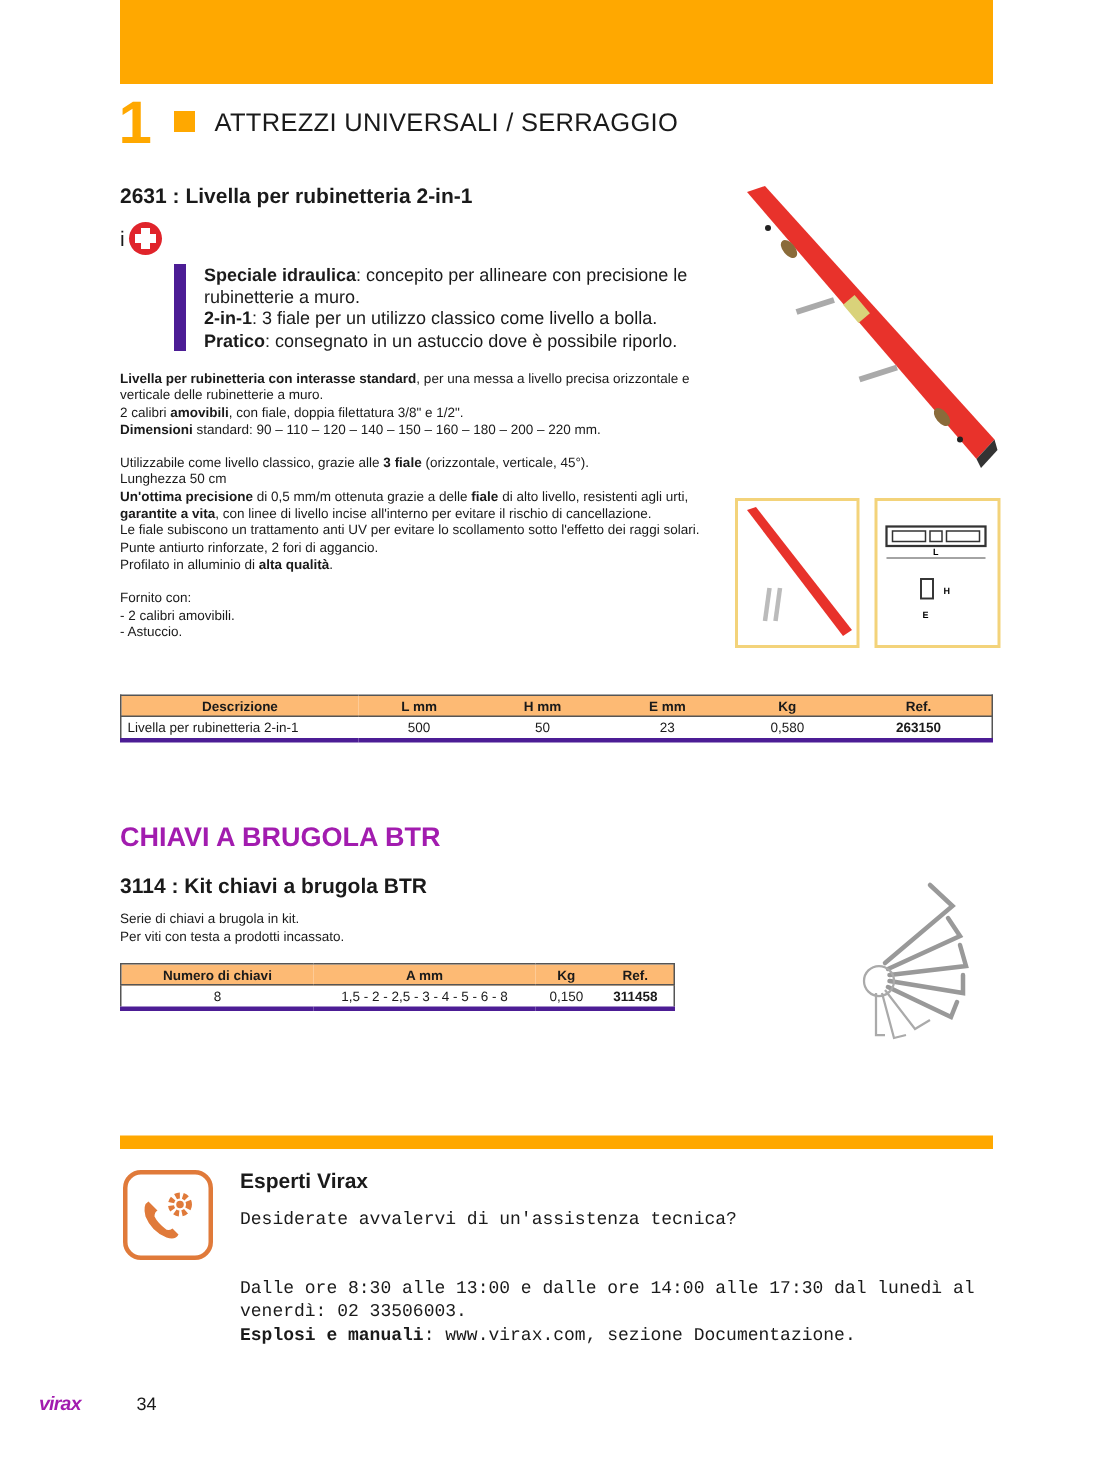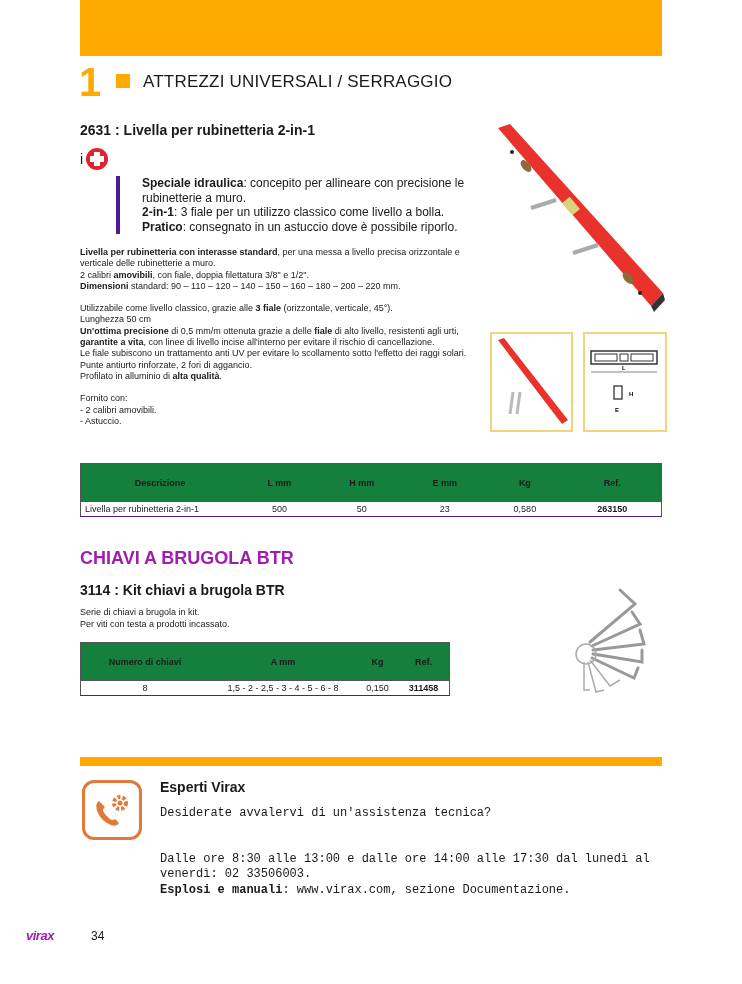--- a/index.html
+++ b/index.html
@@ -8,27 +8,27 @@
   .abs { position:absolute; }
   .topbar { left:80px; top:0; width:582px; height:56px; background:#FFA800; }
   .chapnum { left:79px; top:60px; font-size:40px; font-weight:bold; color:#FFA800; line-height:44px; }
   .chapsq { left:116px; top:74px; width:14px; height:14px; background:#FFA800; }
   .chaptitle { left:143px; top:72px; font-size:17px; letter-spacing:0.2px; }
   .ptitle { left:80px; top:122px; font-size:14px; font-weight:bold; }
   .info-i { left:80px; top:151px; font-size:14px; }
   .swiss { left:86px; top:148px; width:22px; height:22px; border-radius:50%; background:#E0242B; }
   .swiss::before { content:""; position:absolute; left:8px; top:4px; width:6px; height:14px; background:#fff; }
   .swiss::after { content:""; position:absolute; left:4px; top:8px; width:14px; height:6px; background:#fff; }
-  .callout { left:116px; top:176px; width:345px; border-left:4px solid #4c1d95; padding-left:22px; font-size:12px; line-height:14.5px; }
+  .callout { left:116px; top:176px; width:345px; border-left:8px solid #4c1d95; padding-left:12px; font-size:12px; line-height:14.5px; }
   .desc { left:80px; top:247px; width:400px; font-size:9px; line-height:11.3px; }
   .desc p { margin:0; }
   .gap { height:11px; }
   table.spec { border-collapse:collapse; font-size:9px; }
-  table.spec th { background:#15803d; font-weight:bold; height:13px; padding:12px 4px; text-align:center; border:1px solid #555; border-left:none; border-right:none; }
-  table.spec td { height:14px; padding:0 4px; text-align:center; border-bottom:1px solid #4c1d95; }
+  table.spec th { background:#fdba74; font-weight:bold; height:13px; padding:0 4px; text-align:center; border:1px solid #555; border-left:none; border-right:none; }
+  table.spec td { height:14px; padding:0 4px; text-align:center; border-bottom:3px solid #4c1d95; }
   table.spec tr > :first-child { border-left:1px solid #555; }
   table.spec tr > :last-child { border-right:1px solid #555; }
   .t1 { left:80px; top:463px; width:582px; }
   .t2 { left:80px; top:642px; width:370px; }
   .sec2 { left:80px; top:548px; font-size:18px; font-weight:bold; color:#a21caf; }
   .p2title { left:80px; top:582px; font-size:14px; font-weight:bold; }
   .p2desc { left:80px; top:607px; font-size:9px; line-height:11.5px; }
   .imgbox { border:2px solid #F3D37A; background:#fff; }
   .bottombar { left:80px; top:757px; width:582px; height:9px; background:#FFA800; }
   .expert-icon { left:82px; top:780px; width:60px; height:60px; border:3px solid #E07A3A; border-radius:12px; box-sizing:border-box; }

